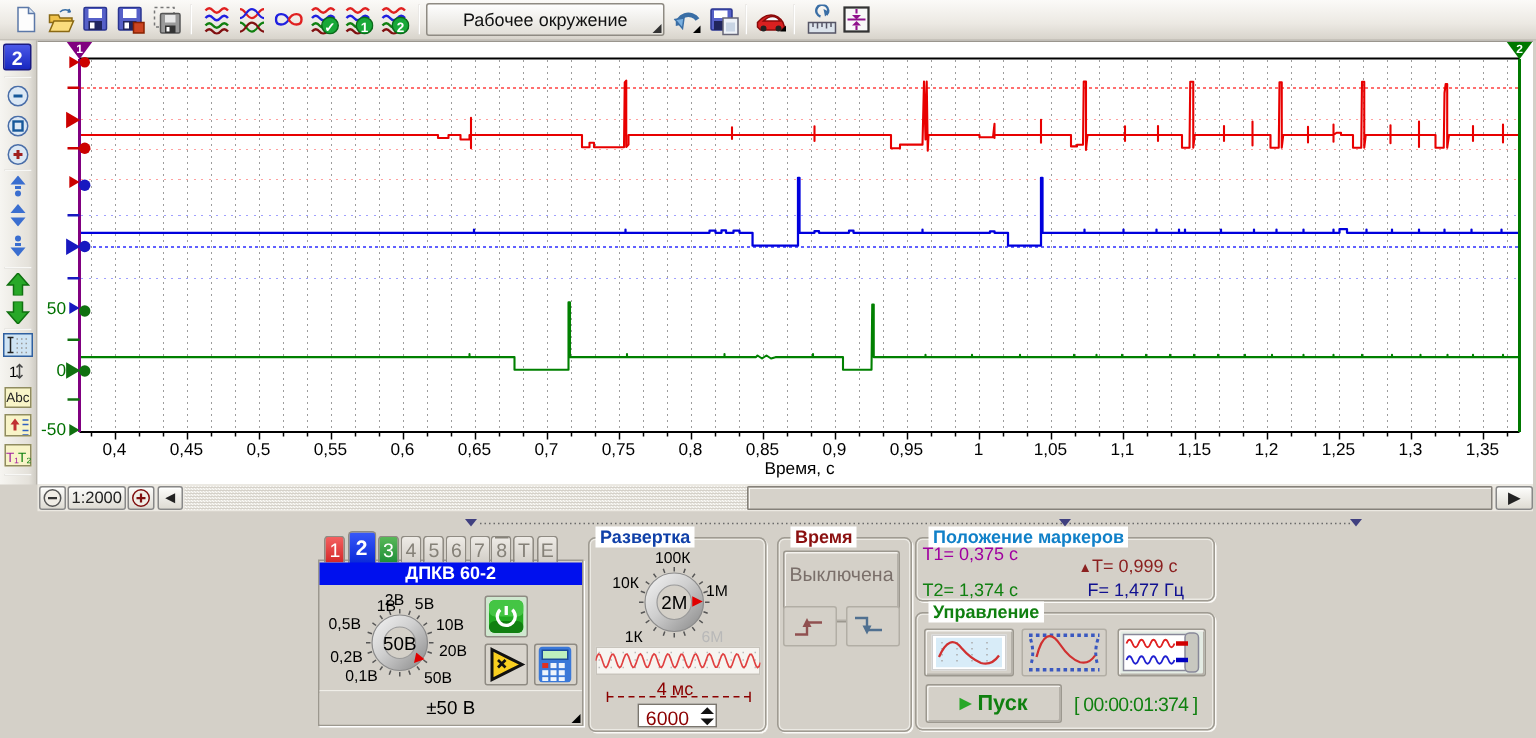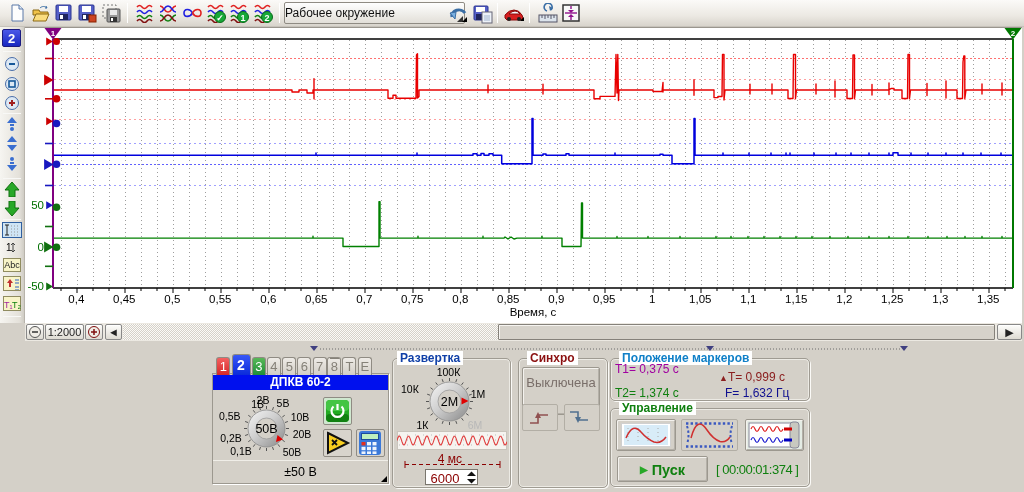--- a/index.html
+++ b/index.html
@@ -99,21 +99,21 @@
     </svg>
 <svg class="abs" style="left:254px;top:4px" width="19" height="19" viewBox="0 0 19 19">
       <path d="M1 3q2.5-3 5 0t5 0 5 0" fill="none" stroke="#e02020" stroke-width="1.6"></path>
       <path d="M1 8q2.5-3 5 0t5 0 5 0" fill="none" stroke="#2020e0" stroke-width="1.6"></path>
       <path d="M1 13q2.5-3 5 0t5 0 5 0" fill="none" stroke="#108010" stroke-width="1.6"></path>
       <path d="M1 17q2.5-3 5 0t5 0 5 0" fill="none" stroke="#801010" stroke-width="1.6"></path>
       <circle cx="13" cy="13" r="5.5" fill="#18a838" stroke="#0a6a1a"></circle>
       <text x="13" y="17" font-size="9" font-weight="bold" fill="#fff" text-anchor="middle">2</text>
     </svg>
 <div class="tsep" style="left:279px"></div>
-<div class="abs" style="left:284px;top:2px;width:181px;height:22px;background:linear-gradient(#fefefe,#e2dfd8);border:1px solid #8f8b83;border-radius:2px;font-size:12px;text-align:left;line-height:21px;color:#111">Рабочее окружение<div class="cornertri" style="border-bottom-color:#333"></div></div>
+<div class="abs" style="left:284px;top:2px;width:159px;height:22px;background:linear-gradient(#fefefe,#e2dfd8);border:1px solid #8f8b83;border-radius:2px;font-size:12px;text-align:center;line-height:21px;color:#111">Рабочее окружение<div class="cornertri" style="border-bottom-color:#333"></div></div>
 <svg class="abs" style="left:449px;top:4px" width="20" height="20" viewBox="0 0 20 20">
       <path d="M3 13 A7 6 0 0 1 16 9" fill="none" stroke="#3a6ea5" stroke-width="3"></path>
       <path d="M1 9l5 6 1-7z" fill="#7ab0e0" stroke="#3a6ea5"></path>
       <path d="M13 18h5v-5z" fill="#000"></path>
     </svg>
 <svg class="abs" style="left:473px;top:4px" width="20" height="20" viewBox="0 0 20 20">
       <rect x="1" y="2" width="14" height="14" rx="1" fill="#5660c8" stroke="#2a3490"></rect>
       <rect x="3" y="3" width="9" height="5" fill="#fff"></rect>
       <rect x="3" y="10" width="7" height="6" fill="#20255e"></rect>
       <rect x="9" y="8" width="10" height="11" fill="#eef2f8" stroke="#667"></rect>
@@ -368,59 +368,59 @@
     </defs>
     <path d="M20.5 0.0L23.5 0.0 M19.5 6.3L22.3 7.3 M16.6 12.0L19.0 13.8 M12.0 16.6L13.8 19.0 M6.3 19.5L7.3 22.3 M0.0 20.5L0.0 23.5 M-6.3 19.5L-7.3 22.3 M-12.0 16.6L-13.8 19.0 M-16.6 12.0L-19.0 13.8 M-19.5 6.3L-22.3 7.3 M-20.5 0.0L-23.5 0.0 M-19.5 -6.3L-22.3 -7.3 M-16.6 -12.0L-19.0 -13.8 M-12.0 -16.6L-13.8 -19.0 M-6.3 -19.5L-7.3 -22.3 M-0.0 -20.5L-0.0 -23.5 M6.3 -19.5L7.3 -22.3 M12.0 -16.6L13.8 -19.0 M16.6 -12.0L19.0 -13.8 M19.5 -6.3L22.3 -7.3" stroke="#555" stroke-width="1"></path>
     <circle r="19.5" fill="url(#kg449)" stroke="#8a8a8a" stroke-width="0.8"></circle>
     <circle r="11.5" fill="#d4d0c8" stroke="#9a9a9a" stroke-width="0.8"></circle>
     <text x="0" y="4.5" font-size="12.5" text-anchor="middle" fill="#000">2М</text>
   </svg>
 <svg class="abs" style="left:461px;top:397px" width="8" height="8" viewBox="0 0 8 8">
     <path d="M0.5 0.5l7 3.5-7 3.5z" fill="#e00000"></path>
   </svg>
 <div class="knoblbl" style="left:432.5px;top:366px;width:32px;text-align:center;color:#000">100К</div>
-<div class="knoblbl" style="left:401px;top:383.3px;width:32px;text-align:left;color:#000">10К</div>
+<div class="knoblbl" style="left:401px;top:383.3px;width:32px;text-align:center;color:#000">10К</div>
 <div class="knoblbl" style="left:462px;top:388px;width:32px;text-align:center;color:#000">1М</div>
 <div class="knoblbl" style="left:406.5px;top:418.5px;width:32px;text-align:center;color:#000">1К</div>
 <div class="knoblbl" style="left:459px;top:418.5px;width:32px;text-align:center;color:#b8b8b8">6М</div>
 <div class="abs" style="left:397px;top:431px;width:110px;height:19px;background:#f6f4f0;border:1px solid #c8c4bc"></div>
 <svg class="abs" style="left:397px;top:431px" width="110" height="19" viewBox="0 0 110 19">
     <path d="M2 4h106M2 9h106M2 14h106" stroke="#bbb" stroke-dasharray="1 7"></path>
     <path d="M0 9.5 L1 6.6 L2 5.0 L3 5.4 L4 7.7 L5 10.7 L6 13.3 L7 14.1 L8 12.9 L9 10.1 L10 7.1 L11 5.2 L12 5.2 L13 7.1 L14 10.1 L15 12.9 L16 14.1 L17 13.3 L18 10.7 L19 7.7 L20 5.4 L21 5.0 L22 6.6 L23 9.5 L24 12.4 L25 14.0 L26 13.6 L27 11.3 L28 8.3 L29 5.7 L30 4.9 L31 6.1 L32 8.9 L33 11.9 L34 13.8 L35 13.8 L36 11.9 L37 8.9 L38 6.1 L39 4.9 L40 5.7 L41 8.3 L42 11.3 L43 13.6 L44 14.0 L45 12.4 L46 9.5 L47 6.6 L48 5.0 L49 5.4 L50 7.7 L51 10.7 L52 13.3 L53 14.1 L54 12.9 L55 10.1 L56 7.1 L57 5.2 L58 5.2 L59 7.1 L60 10.1 L61 12.9 L62 14.1 L63 13.3 L64 10.7 L65 7.7 L66 5.4 L67 5.0 L68 6.6 L69 9.5 L70 12.4 L71 14.0 L72 13.6 L73 11.3 L74 8.3 L75 5.7 L76 4.9 L77 6.1 L78 8.9 L79 11.9 L80 13.8 L81 13.8 L82 11.9 L83 8.9 L84 6.1 L85 4.9 L86 5.7 L87 8.3 L88 11.3 L89 13.6 L90 14.0 L91 12.4 L92 9.5 L93 6.6 L94 5.0 L95 5.4 L96 7.7 L97 10.7 L98 13.3 L99 14.1 L100 12.9 L101 10.1 L102 7.1 L103 5.2 L104 5.2 L105 7.1 L106 10.1 L107 12.9 L108 14.1 L109 13.3 L110 10.7" fill="none" stroke="#e04040" stroke-width="1.1"></path>
   </svg>
 <div class="abs" style="left:420px;top:452px;width:60px;font-size:12px;color:#8b0000;text-align:center">4 мс</div>
 <svg class="abs" style="left:404px;top:461px" width="97" height="7" viewBox="0 0 97 7">
     <path d="M1 0v7M96 0v7" stroke="#8b0000"></path>
     <path d="M1 3.5H96" stroke="#8b0000" stroke-dasharray="4 3"></path>
   </svg>
 <div class="abs" style="left:425px;top:469px;width:53px;height:16px;background:#fff;border:1px solid #7a766e"></div>
 <div class="abs" style="left:428px;top:471px;width:34px;font-size:13px;color:#8b0000;text-align:center">6000</div>
 <svg class="abs" style="left:466px;top:471px" width="11" height="13" viewBox="0 0 11 13">
     <path d="M1 5L5.5 0.5L10 5z" fill="#111"></path>
     <path d="M1 8L5.5 12.5L10 8z" fill="#111"></path>
   </svg>
 <div class="grp" style="left:518px;top:358px;width:90px;height:130px"></div>
-<div class="gtitle" style="left:527px;top:351px;color:#8b1010">Синхро</div>
+<div class="gtitle" style="left:527px;top:351px;color:#8b1010">Время</div>
 <div class="btn3d" style="left:522px;top:367px;width:78px;height:48px;font-size:13px;color:#7a6f6a;text-align:center;line-height:29px">Выключена<div class="cornertri" style="border-bottom-color:#222"></div></div>
 <div class="btnflat" style="left:522px;top:404px;width:36px;height:27px"></div>
 <svg class="abs" style="left:530px;top:410px" width="20" height="15" viewBox="0 0 20 15">
     <path d="M0 13h8V5h10" stroke="#905050" stroke-width="1.6" fill="none"></path>
     <path d="M5 8l3-6 3 6z" fill="#905050"></path>
   </svg>
 <div class="btnflat" style="left:564px;top:404px;width:36px;height:27px"></div>
 <svg class="abs" style="left:570px;top:410px" width="20" height="15" viewBox="0 0 20 15">
     <path d="M0 2h8v8h10" stroke="#507090" stroke-width="1.6" fill="none"></path>
     <path d="M5 7l3 6 3-6z" fill="#507090"></path>
   </svg>
 <div class="grp" style="left:610px;top:358px;width:200px;height:43px"></div>
 <div class="gtitle" style="left:619px;top:351px;color:#1080c8">Положение маркеров</div>
 <div class="abs" style="left:615px;top:362px;font-size:12px;color:#a000a0">T1= 0,375 с</div>
 <div class="abs" style="left:719px;top:370px;font-size:12px;color:#8b2020"><span style="font-size:9px">▲</span>T= 0,999 с</div>
 <div class="abs" style="left:615px;top:386px;font-size:12px;color:#108010">T2= 1,374 с</div>
-<div class="abs" style="left:725px;top:386px;font-size:12px;color:#101090">F= 1,632 Гц</div>
+<div class="abs" style="left:725px;top:386px;font-size:12px;color:#101090">F= 1,477 Гц</div>
 <div class="grp" style="left:610px;top:408px;width:200px;height:79px"></div>
 <div class="gtitle" style="left:619px;top:401px;color:#108010">Управление</div>
 <div class="btn3d" style="left:616px;top:419px;width:60px;height:32px"></div>
 <div class="abs" style="left:621px;top:423px;width:50px;height:24px;background:#fff;border:1px solid #d0d0d0"></div>
 <svg class="abs" style="left:624px;top:425px" width="44" height="20" viewBox="0 0 44 20">
     <rect width="44" height="20" fill="#d8ecf8"></rect>
     <path d="M4 3v14M14 3v14M24 3v14M34 3v14" stroke="#aaa" stroke-dasharray="1 3"></path>
     <path d="M2 13 Q9 -3 17 7 Q23 14 30 17 Q37 19 42 12" fill="none" stroke="#d03030" stroke-width="1.5"></path>
   </svg>
 <div class="btnflat" style="left:681px;top:419px;width:57px;height:32px"></div>

